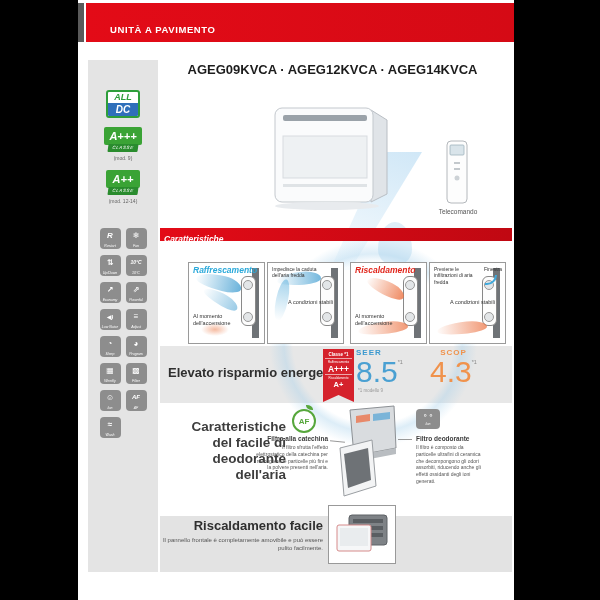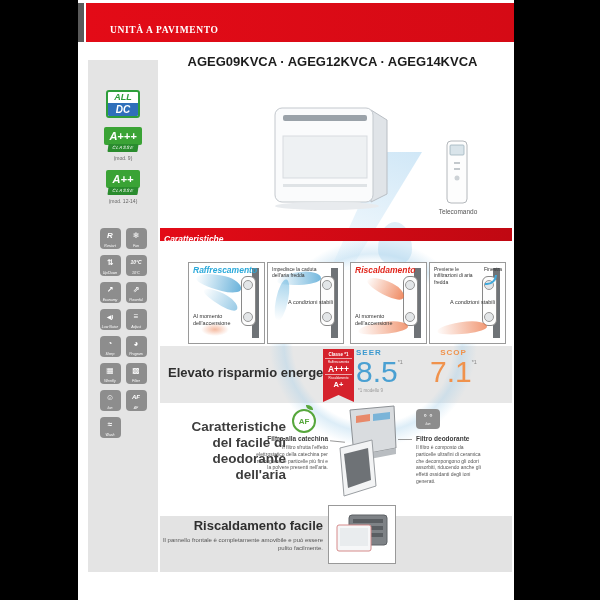--- a/index.html
+++ b/index.html
@@ -1,40 +1,40 @@
 <!DOCTYPE html>
 <html><head>
 <meta charset="utf-8">
 <style>
   html,body{margin:0;padding:0;background:#000;}
   body{width:600px;height:600px;position:relative;font-family:"Liberation Sans","DejaVu Sans",sans-serif;overflow:hidden;}
   .page{position:absolute;left:78px;top:0;width:436px;height:600px;background:#fff;}
   .edge-strip{position:absolute;left:0;top:3px;width:6px;height:39px;background:#5a5a5a;}
   
   .header{position:absolute;left:8px;right:0;top:3px;height:39px;background:linear-gradient(90deg,#e30b17,#d50a15);display:flex;align-items:flex-end;}
-  .header span{color:#fff;font-size:9.5px;font-weight:bold;letter-spacing:.6px;margin:0 9px 7px 24px;font-family:Liberation Serif, serif;}
+  .header span{color:#fff;font-size:9.5px;font-weight:bold;letter-spacing:.6px;margin:0 9px 7px 24px;}
   
   .sidebar{position:absolute;left:10px;top:60px;width:70px;height:512px;background:#e4e4e4;display:flex;flex-direction:column;align-items:center;}
   .alldc{margin-top:30px;width:30px;border:2px solid #2e9e3a;border-radius:3px;overflow:hidden;background:#fff;}
   .alldc .all{color:#2e9e3a;font-weight:bold;font-style:italic;font-size:9px;text-align:center;line-height:11px;}
   .alldc .dc{background:#2f6fba;color:#fff;font-weight:bold;font-style:italic;font-size:10px;text-align:center;line-height:13px;}
   .ebadge{margin-top:9px;display:flex;flex-direction:column;align-items:center;}
   .etop{background:#3aa335;color:#fff;font-weight:bold;font-style:italic;font-size:11px;line-height:13px;padding:3px 5px 2px;border-radius:2px;min-width:24px;text-align:center;}
   .eclasse{background:#2a8c2e;color:#fff;font-style:italic;font-size:4.5px;line-height:8px;width:30px;text-align:center;letter-spacing:.6px;transform:skewX(-8deg);margin-top:-1px;border-radius:1px;}
   .ecap{font-size:5px;color:#666;margin-top:3px;}
   .icon-grid{margin-top:24px;display:grid;grid-template-columns:21px 21px;grid-gap:6px 5px;}
   .ficon{width:21px;height:21px;background:#8d8d8d;border-radius:4px;position:relative;color:#fff;overflow:hidden;}
   .ficon .g{position:absolute;top:0;left:0;right:0;height:14px;display:flex;align-items:center;justify-content:center;font-size:8px;font-weight:bold;font-style:italic;}
   .ficon .l{position:absolute;bottom:1px;left:0;right:0;text-align:center;font-size:3.5px;font-style:italic;}
   
   .wm-circle{position:absolute;left:190px;top:238px;width:210px;height:210px;border-radius:50%;background:radial-gradient(circle,rgba(190,220,240,0) 54%,rgba(165,208,235,.38) 60%,rgba(190,225,245,0) 70%);z-index:1;}
   .wm-beam{position:absolute;left:252px;top:152px;width:92px;height:118px;background:linear-gradient(200deg,rgba(170,212,240,.55),rgba(200,230,248,.12));clip-path:polygon(58% 0,100% 0,22% 100%,0 100%);z-index:1;}
   .wm-drop{position:absolute;left:300px;top:222px;width:34px;height:44px;background:rgba(160,205,235,.35);border-radius:50% 50% 50% 50%/62% 62% 38% 38%;z-index:1;}
   
-  .model-title{position:absolute;left:82px;width:345px;top:54px;text-align:center;font-size:13px;font-weight:bold;color:#1c1c1c;z-index:2;}
+  .model-title{position:absolute;left:82px;width:345px;top:62px;text-align:center;font-size:13px;font-weight:bold;color:#1c1c1c;z-index:2;}
   .ac-wrap{position:absolute;left:185px;top:98px;width:140px;height:115px;z-index:2;}
   .remote{position:absolute;left:368px;top:140px;width:22px;height:64px;z-index:2;}
   .remote-cap{position:absolute;left:345px;top:208px;width:70px;text-align:center;font-size:6.5px;color:#555;z-index:2;}
   .banner{position:absolute;left:82px;right:2px;top:228px;height:13px;background:linear-gradient(90deg,#e30b17,#c00812);z-index:2;}
   .banner span{color:#fff;font-size:8.5px;font-weight:bold;font-style:italic;line-height:13px;margin-left:4px;display:inline-block;}
   .airflow-title{position:absolute;left:82px;width:345px;top:245px;text-align:center;font-size:13px;font-weight:bold;color:#1c1c1c;z-index:2;}
   
   .pgroup{position:absolute;top:262px;height:82px;display:flex;z-index:2;}
   .pg1{left:110px;width:156px;}
   .pg2{left:272px;width:156px;}
@@ -282,21 +282,21 @@
     <div class="rc1">A+++</div>
     <div class="r2">Riscaldamento</div>
     <div class="rc2">A+</div>
   </div>
   <div class="seer">
     <div class="metric-label">SEER</div>
     <div><span class="metric-value">8.5</span><span class="metric-sup">*1</span></div>
   </div>
   <div class="scop">
     <div class="metric-label">SCOP</div>
-    <div><span class="metric-value">7.1</span><span class="metric-sup">*1</span></div>
+    <div><span class="metric-value">4.3</span><span class="metric-sup">*1</span></div>
   </div>
   <div class="energy-foot">*1 modello 9</div>
 
   <div class="filt-title">
     <div>Caratteristiche</div>
     <div>del facile di</div>
     <div>deodorante</div>
     <div>dell'aria</div>
   </div>
 

